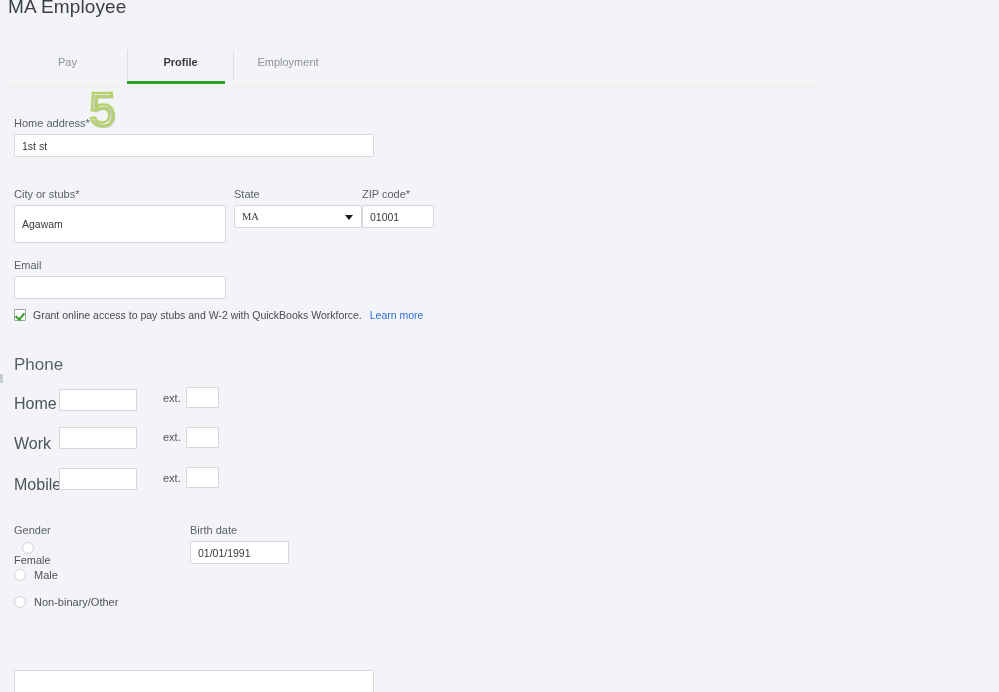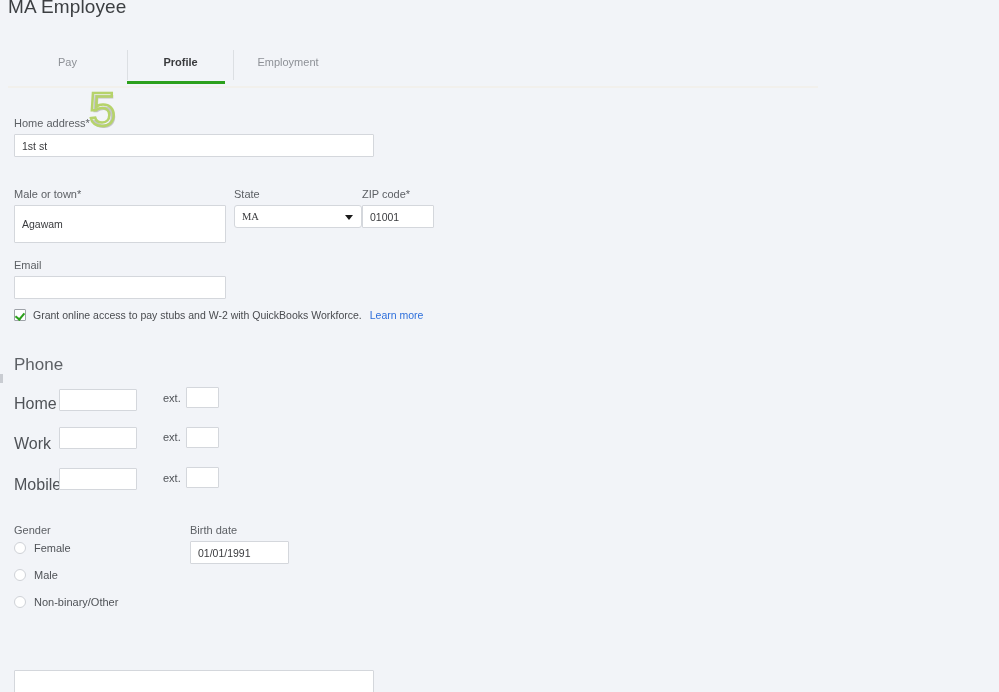--- a/index.html
+++ b/index.html
@@ -252,21 +252,21 @@
   </div>
 </div>
 <div class="tab-underline"></div>
 <div class="tabstrip-rule"></div>
 
 <div class="watermark-five">5</div>
 
 <div class="fld-label" style="left:14px; top:117px;">Home address*</div>
 <input class="txt" style="left: 14px; top: 134px; width: 360px; height: 23px;" value="1st st">
 
-<div class="fld-label" style="left:14px; top:188px;">Male or town*</div>
+<div class="fld-label" style="left:14px; top:188px;">City or stubs*</div>
 <input class="txt" style="left: 14px; top: 205px; width: 212px; height: 38px;" value="Agawam">
 
 <div class="fld-label" style="left:234px; top:188px;">State</div>
 <div class="selectbox" style="left:234px; top:205px; width:128px; height:23px;font-family:Liberation Serif, serif;">
   <span>MA</span>
   <span class="caret"></span>
 </div>
 
 <div class="fld-label" style="left:362px; top:188px;">ZIP code*</div>
 <input class="txt" style="left: 362px; top: 205px; width: 72px; height: 23px;" value="01001">
@@ -293,21 +293,21 @@
 <div class="ext-label" style="top:431px;">ext.</div>
 <input class="txt" style="left: 186px; top: 427px; width: 33px; height: 21px;" value="">
 
 <div class="row-label" style="top:476px;">Mobile</div>
 <input class="txt" style="left: 59px; top: 468px; width: 78px; height: 22px;" value="">
 <div class="ext-label" style="top:472px;">ext.</div>
 <input class="txt" style="left: 186px; top: 467px; width: 33px; height: 21px;" value="">
 
 <div class="fld-label" style="left:14px; top:524px;">Gender</div>
 
-<div class="radio-row" style="top:542px;">
+<div class="radio-row" style="top:542px;flex-direction:column;">
   <span class="radio-dot"></span>
   <span>Female</span>
 </div>
 <div class="radio-row" style="top:569px;">
   <span class="radio-dot"></span>
   <span>Male</span>
 </div>
 <div class="radio-row" style="top:596px;">
   <span class="radio-dot"></span>
   <span>Non-binary/Other</span>

